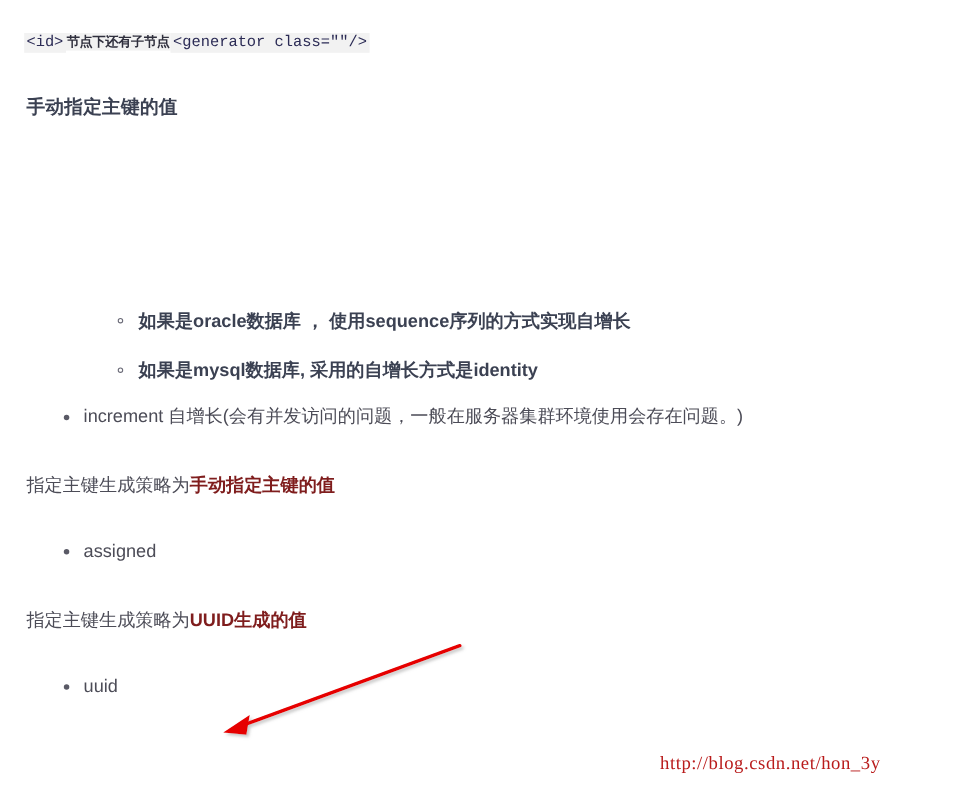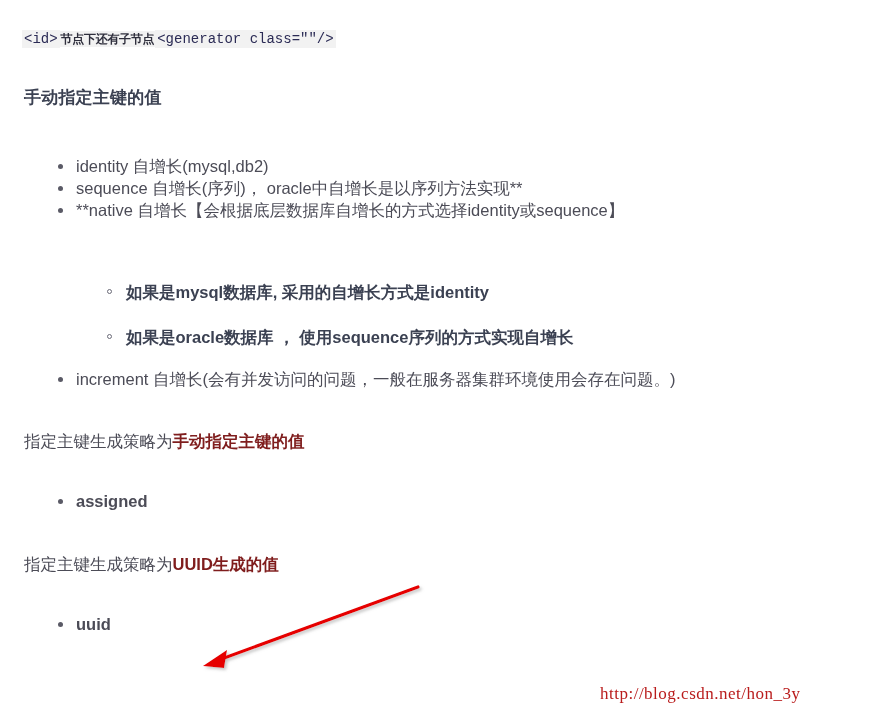--- a/index.html
+++ b/index.html
@@ -118,21 +118,21 @@
     border-radius: 50%;
     border: 1px solid #6b6b78;
     background: transparent;
     box-sizing: border-box;
   }
 
   .list-increment { left: 50px; top: 368px; }
   .list-assigned { left: 50px; top: 490px; }
   .list-uuid     { left: 50px; top: 613px; text-align: right; }
   .list-assigned > li, .list-uuid > li {
-    font-weight: 700;
+    font-weight: 400;
     color: #3b4152;
   }
 
   
   .para {
     position: absolute;
     left: 24px;
     font-size: 16.5px;
     line-height: 22px;
     color: #4c4c57;
@@ -180,29 +180,24 @@
 <body>
 
 <div class="page">
 
   <div class="code-line">
     <span class="code-chunk">&lt;id&gt;</span><span class="cn-text">节点下还有子节点</span><span class="code-chunk">&lt;generator class=""/&gt;</span>
   </div>
 
   <div class="section-heading">手动指定主键的值</div>
 
-  <ul class="lvl1 list-main">
-    <li>identity 自增长(mysql,db2)</li>
-    <li>sequence 自增长(序列)， oracle中自增长是以序列方法实现**</li>
-    <li>**native 自增长【会根据底层数据库自增长的方式选择identity或sequence】</li>
-  </ul>
 
   <ul class="lvl2">
+    <li>如果是oracle数据库 ， 使用sequence序列的方式实现自增长</li>
     <li>如果是mysql数据库, 采用的自增长方式是identity</li>
-    <li>如果是oracle数据库 ， 使用sequence序列的方式实现自增长</li>
   </ul>
 
   <ul class="lvl1 list-increment">
     <li>increment 自增长(会有并发访问的问题，一般在服务器集群环境使用会存在问题。)</li>
   </ul>
 
   <div class="para para-assign"><span>指定主键生成策略为</span><b>手动指定主键的值</b></div>
 
   <ul class="lvl1 list-assigned">
     <li>assigned</li>

